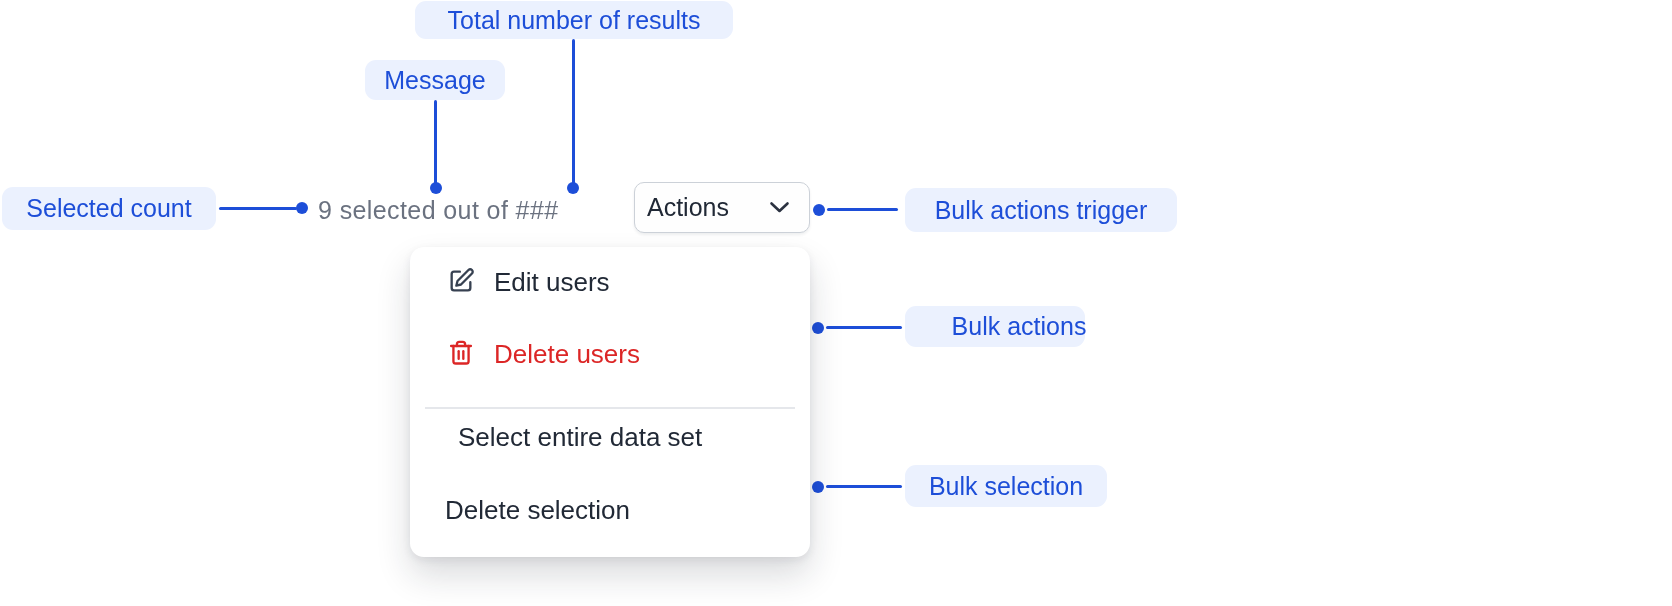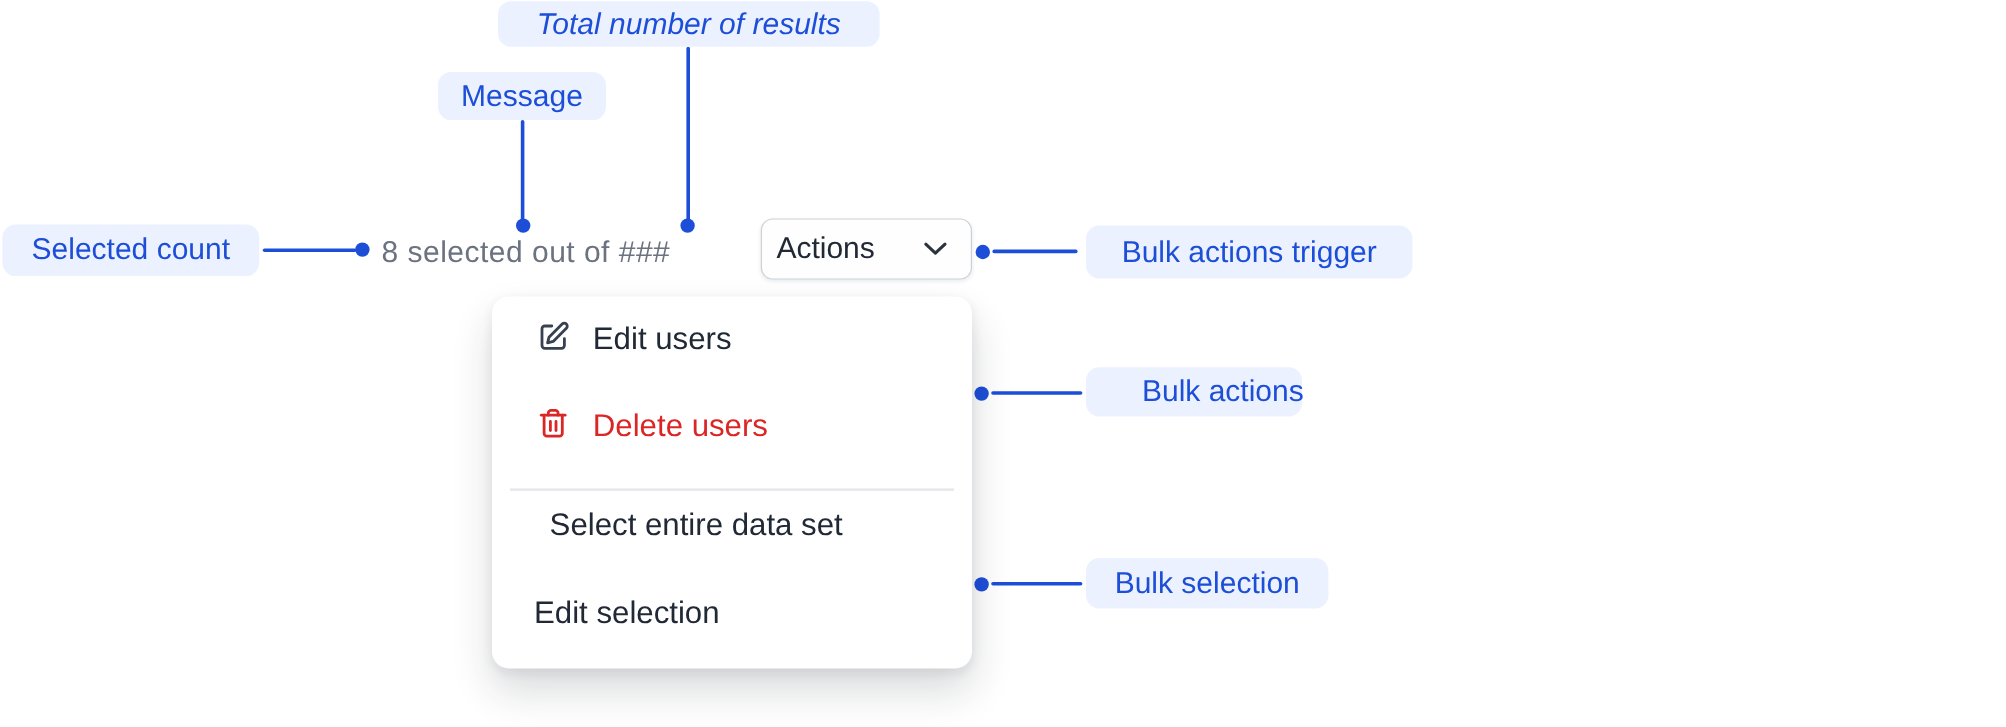--- a/index.html
+++ b/index.html
@@ -19,21 +19,21 @@
   .canvas{
     position:relative;width:1672px;height:606px;background:var(--surface);overflow:hidden;
   }
 
   
   .pill{
     position:absolute;display:flex;align-items:center;justify-content:center;
     background:var(--ann-bg);color:var(--ann-blue);
     font-size:25px;font-weight:500;border-radius:11px;white-space:nowrap;
   }
-  #pill-total{left:415px;top:1px;width:318px;height:38px;font-style:italic;}
+  #pill-total{left:415px;top:1px;width:318px;height:38px;}
   #pill-message{left:365px;top:60px;width:140px;height:40px;}
   #pill-selected{left:2px;top:187px;width:214px;height:43px;}
   #pill-trigger{left:905px;top:188px;width:272px;height:44px;}
   #pill-bulk-actions{left:905px;top:306px;width:180px;height:41px;padding-left:48px;}
   #pill-bulk-selection{left:905px;top:465px;width:202px;height:42px;}
 
   
   .hline{position:absolute;height:3px;background:var(--connector);border-radius:2px;}
   .vline{position:absolute;width:3px;background:var(--connector);border-radius:2px;}
   .dot{position:absolute;width:12px;height:12px;border-radius:50%;background:var(--connector);}
@@ -103,21 +103,21 @@
   <div class="dot" id="dot-bulk-selection"></div>
   <div class="hline" id="hline-bulk-selection"></div>
 
   <div class="pill" id="pill-total">Total number of results</div>
   <div class="pill" id="pill-message">Message</div>
   <div class="pill" id="pill-selected">Selected count</div>
   <div class="pill" id="pill-trigger">Bulk actions trigger</div>
   <div class="pill" id="pill-bulk-actions">Bulk actions</div>
   <div class="pill" id="pill-bulk-selection">Bulk selection</div>
 
-  <div id="selection-message">8 selected out of ###</div>
+  <div id="selection-message">9 selected out of ###</div>
 
   <div id="actions-button">
     <span class="btn-label">Actions</span>
     <span class="chevron">
       <svg width="21" height="13" viewBox="0 0 21 13" fill="none">
         <path d="M2.5 2.5 L10.5 10 L18.5 2.5" stroke="#2b3240" stroke-width="2.6" stroke-linecap="round" stroke-linejoin="round"></path>
       </svg>
     </span>
   </div>
 
@@ -146,18 +146,18 @@
       <span>Delete users</span>
     </div>
 
     <div id="menu-divider"></div>
 
     <div class="menu-row" id="row-select-all">
       <span>Select entire data set</span>
     </div>
 
     <div class="menu-row" id="row-reset">
-      <span>Edit selection</span>
+      <span>Delete selection</span>
     </div>
 
   </div>
 
 </div>
 
 </body></html>

